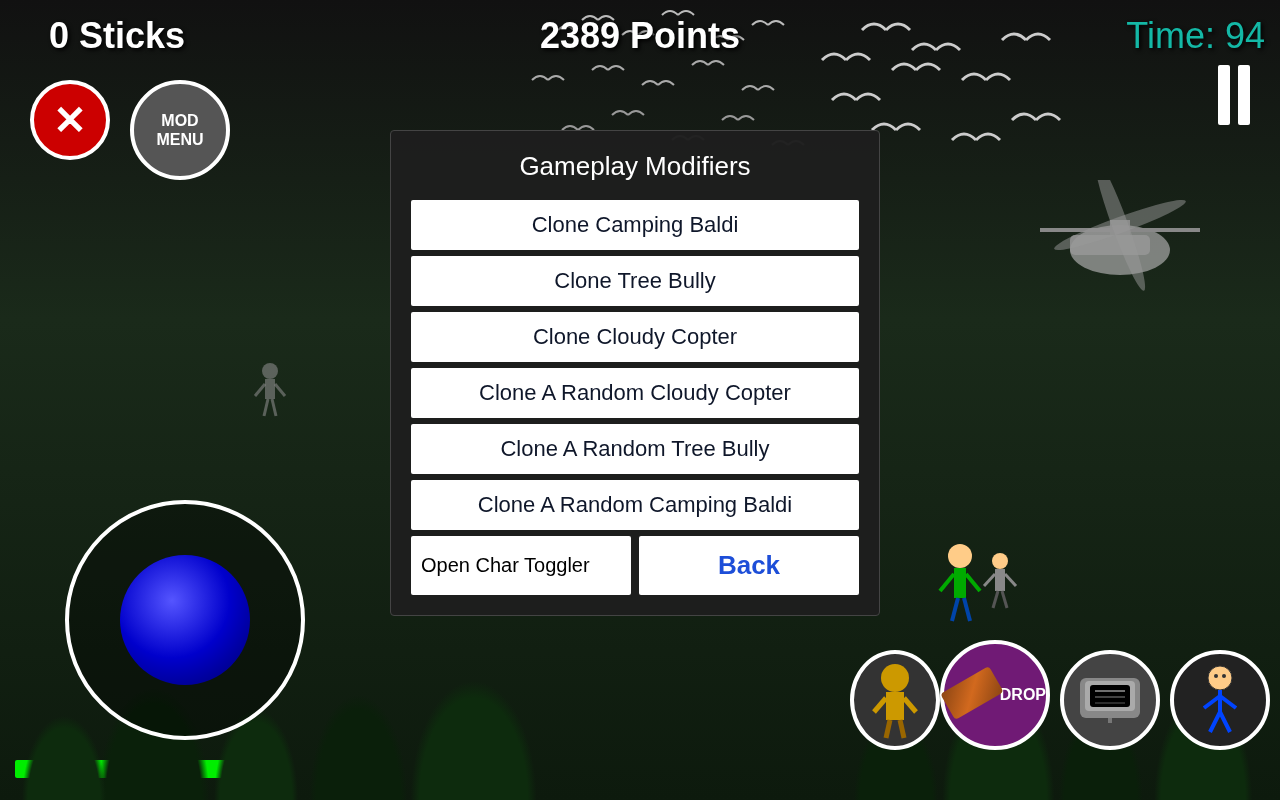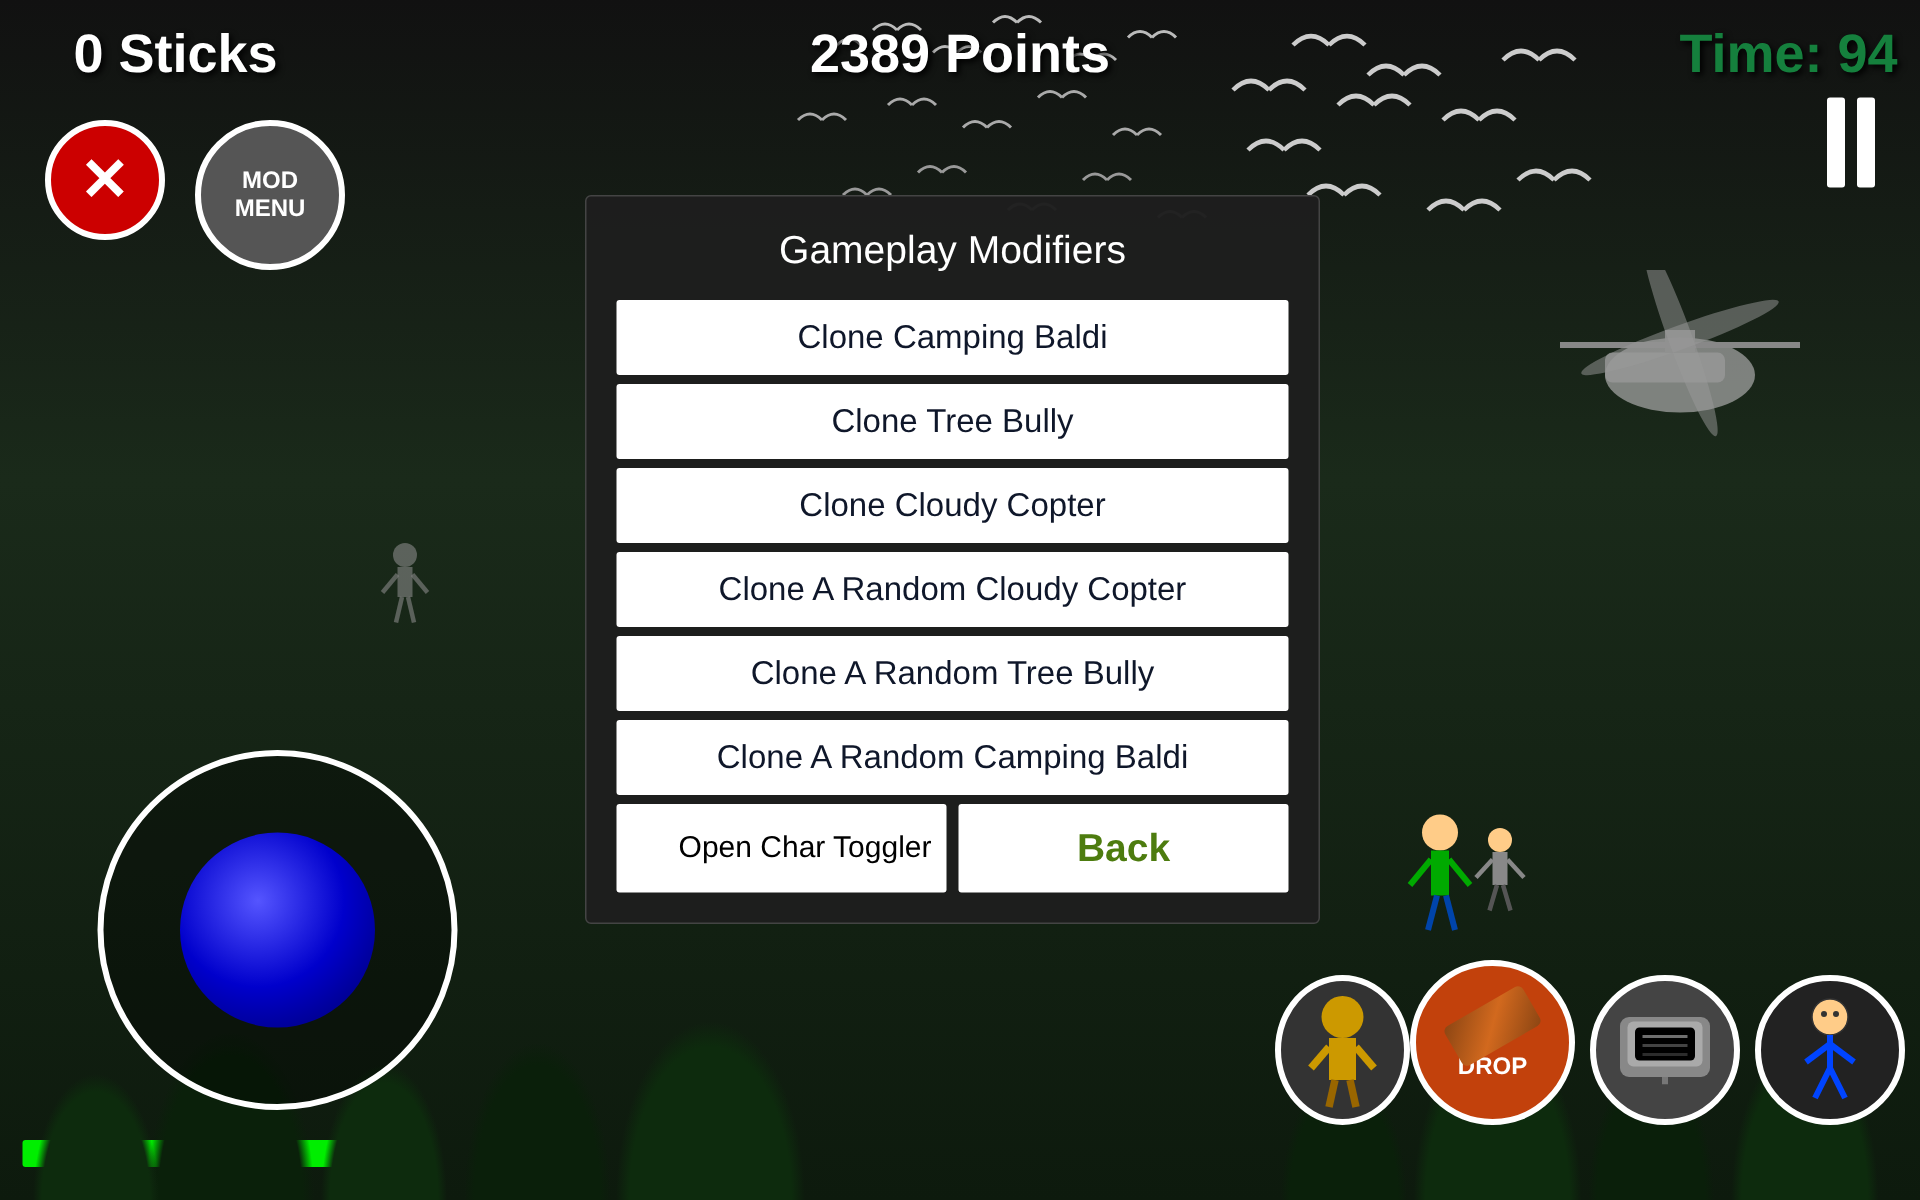--- a/index.html
+++ b/index.html
@@ -65,23 +65,23 @@
       transform: translateX(-50%);
       color: white;
       font-size: 36px;
       font-weight: bold;
       text-shadow: 2px 2px 4px #000;
     }
 
     .time-label {
       position: absolute;
       top: 15px; right: 15px;
-      color: #15803d;
+      color: #14b8a6;
       font-size: 36px;
-      font-weight: bold;
+      font-weight: normal;
       text-shadow: 2px 2px 4px #000;
     }
 
     
     .pause-icon {
       position: absolute;
       top: 65px; right: 30px;
       display: flex;
       gap: 8px;
     }
@@ -172,30 +172,30 @@
     .modal-bottom-row {
       display: flex;
       gap: 8px;
       margin-top: 6px;
     }
     .modal-bottom-row .modal-btn-left {
       flex: 1;
       background: white;
       color: black;
       font-size: 20px;
-      text-align: right;
+      text-align: left;
       padding: 10px 10px;
       border: none;
       border-radius: 2px;
       cursor: pointer;
     }
     .modal-bottom-row .modal-btn-right {
       flex: 1;
       background: white;
-      color: #4d7c0f;
+      color: #1d4ed8;
       font-size: 26px;
       font-weight: bold;
       text-align: center;
       padding: 14px 10px;
       border: none;
       border-radius: 2px;
       cursor: pointer;
     }
 
     
@@ -233,24 +233,24 @@
       display: flex;
       gap: 10px;
       align-items: flex-end;
       z-index: 5;
     }
 
     
     .drop-circle {
       width: 110px; height: 110px;
       border-radius: 50%;
-      background: #c2410c;
+      background: #701a75;
       border: 4px solid white;
       display: flex;
-      flex-direction: column;
+      flex-direction: row;
       align-items: center;
       justify-content: center;
       cursor: pointer;
     }
     .drop-stick-icon {
       width: 60px; height: 30px;
       background: linear-gradient(135deg, #8B4513, #D2691E, #8B4513);
       border-radius: 4px;
       transform: rotate(-30deg);
       margin-bottom: 4px;

